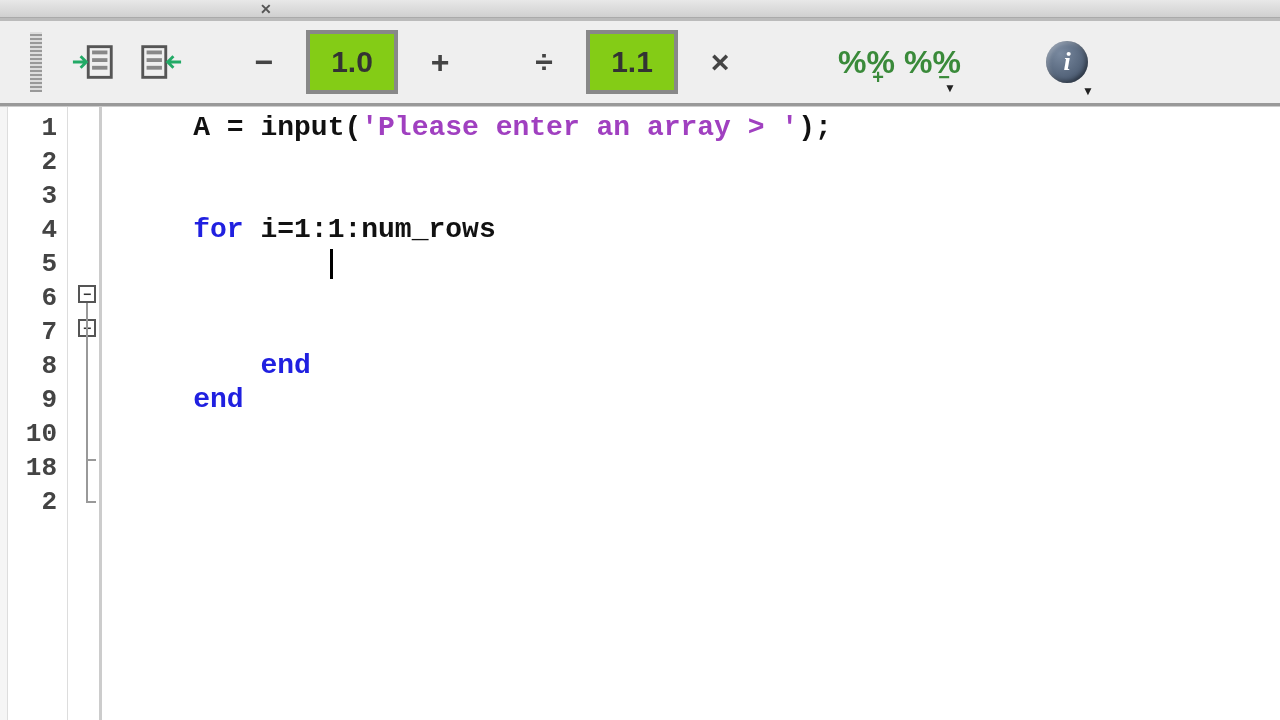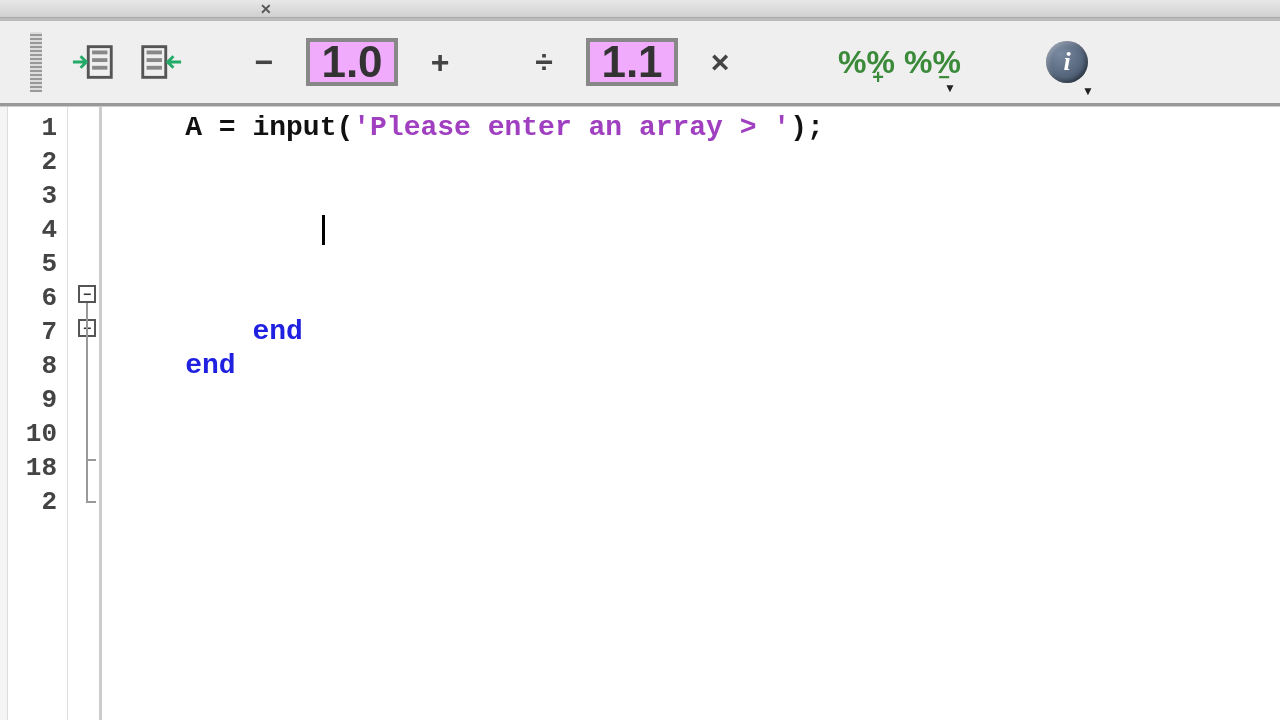--- a/index.html
+++ b/index.html
@@ -48,24 +48,24 @@
       align-items: center;
       justify-content: center;
       font-size: 32px;
       color: #444;
       cursor: pointer;
       font-weight: bold;
     }
     .icon-svg { width: 46px; height: 46px; }
     .num-input {
       width: 92px;
-      height: 48px;
+      height: 64px;
       border: 4px solid #888;
-      background: #f0abfc;
-      font-size: 44px;
+      background: #84cc16;
+      font-size: 30px;
       font-weight: bold;
       text-align: center;
       color: #333;
       font-family: Arial, sans-serif;
     }
     .percent-icon {
       font-size: 32px;
       font-weight: bold;
       color: #3a8a3a;
       position: relative;
@@ -170,21 +170,21 @@
       position: absolute;
       left: 18px;
       height: 2px;
       width: 10px;
       background: #999;
     }
     .code-area {
       flex: 1;
       background: #fff;
       padding-top: 4px;
-      padding-left: 16px;
+      padding-left: 24px;
       font-family: "Courier New", monospace;
       font-size: 28px;
       font-weight: bold;
       position: relative;
     }
     .code-line {
       height: 34px;
       line-height: 34px;
       white-space: pre;
     }
@@ -290,19 +290,20 @@
     <div class="fold-box" style="top:212px;">−</div>
     <div class="fold-line-v" style="top:196px; height:200px;"></div>
     <div class="fold-line-h" style="top:352px;"></div>
     <div class="fold-line-h" style="top:394px;"></div>
   </div>
 
   <div class="code-area">
     <div class="code-line"><span class="tok-plain">    A = input(</span><span class="tok-str">'Please enter an array &gt; '</span><span class="tok-plain">);</span></div>
     <div class="code-line"><span class="tok-plain"></span></div>
     <div class="code-line"><span class="tok-plain"></span></div>
+    <div class="code-line"><span class="tok-plain">    </span><span class="tok-kw">for</span><span class="tok-plain"> i=1:1:num_rows</span></div>
     <div class="code-line"><span class="tok-plain">            </span><span class="cursor"></span></div>
     <div class="code-line"><span class="tok-plain"></span></div>
     <div class="code-line"><span class="tok-plain"></span></div>
     <div class="code-line"><span class="tok-plain">        </span><span class="tok-kw">end</span></div>
     <div class="code-line"><span class="tok-plain">    </span><span class="tok-kw">end</span></div>
   </div>
 </div>
 
 </body></html>

